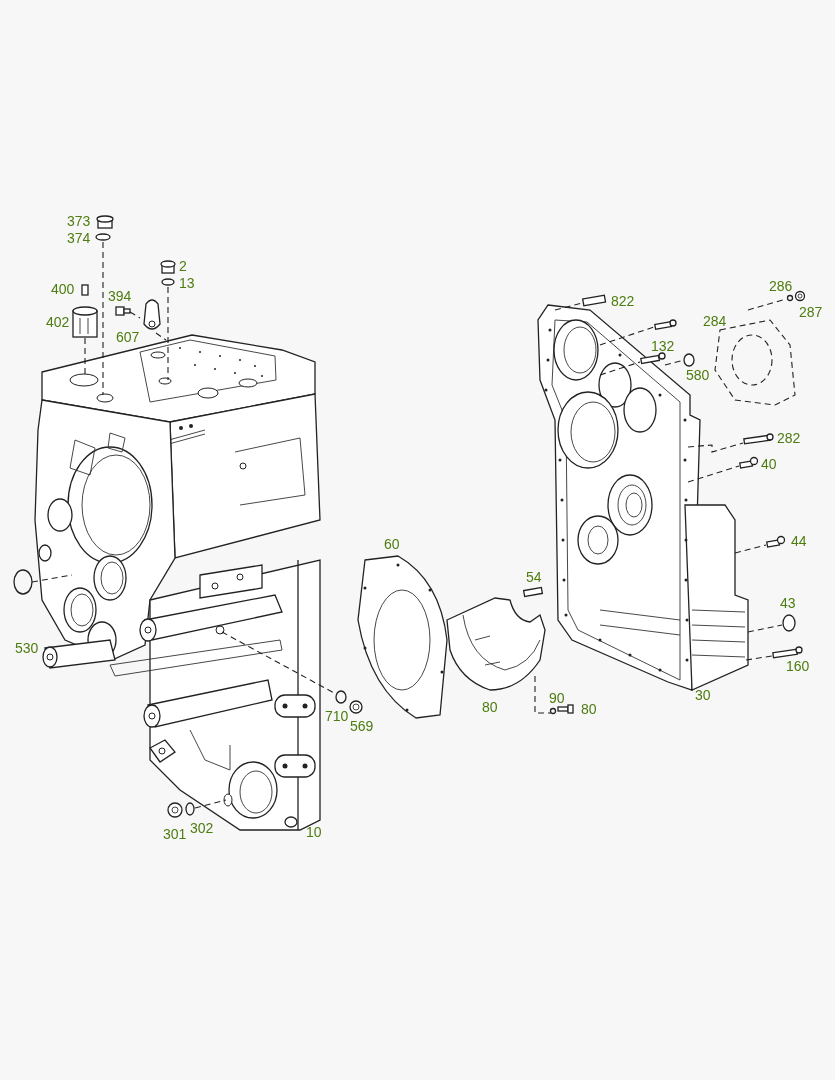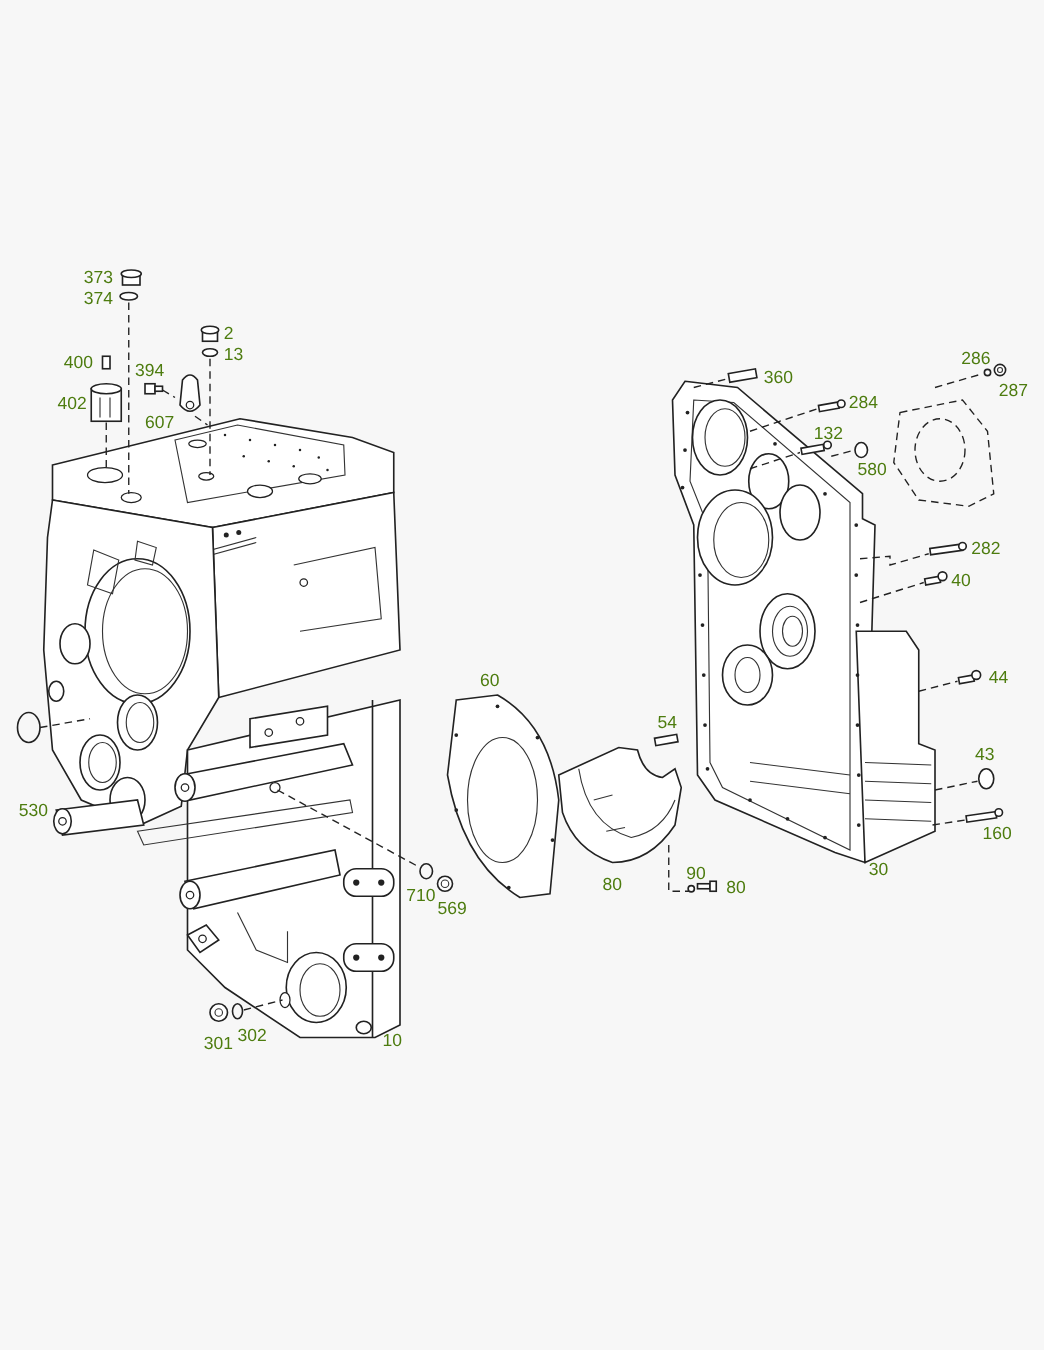--- a/index.html
+++ b/index.html
@@ -296,24 +296,24 @@
   </svg>
 
   <span class="lbl" style="left:67px;top:214px">373</span>
   <span class="lbl" style="left:67px;top:231px">374</span>
   <span class="lbl" style="left:179px;top:259px">2</span>
   <span class="lbl" style="left:179px;top:276px">13</span>
   <span class="lbl" style="left:51px;top:282px">400</span>
   <span class="lbl" style="left:108px;top:289px">394</span>
   <span class="lbl" style="left:46px;top:315px">402</span>
   <span class="lbl" style="left:116px;top:330px">607</span>
-  <span class="lbl" style="left:611px;top:294px">360</span>
+  <span class="lbl" style="left:611px;top:294px">822</span>
   <span class="lbl" style="left:769px;top:279px">286</span>
   <span class="lbl" style="left:799px;top:305px">287</span>
-  <span class="lbl" style="left:679px;top:314px">284</span>
+  <span class="lbl" style="left:703px;top:314px">284</span>
   <span class="lbl" style="left:651px;top:339px">132</span>
   <span class="lbl" style="left:686px;top:368px">580</span>
   <span class="lbl" style="left:777px;top:431px">282</span>
   <span class="lbl" style="left:761px;top:457px">40</span>
   <span class="lbl" style="left:791px;top:534px">44</span>
   <span class="lbl" style="left:384px;top:537px">60</span>
   <span class="lbl" style="left:15px;top:641px">530</span>
   <span class="lbl" style="left:526px;top:570px">54</span>
   <span class="lbl" style="left:780px;top:596px">43</span>
   <span class="lbl" style="left:786px;top:659px">160</span>

